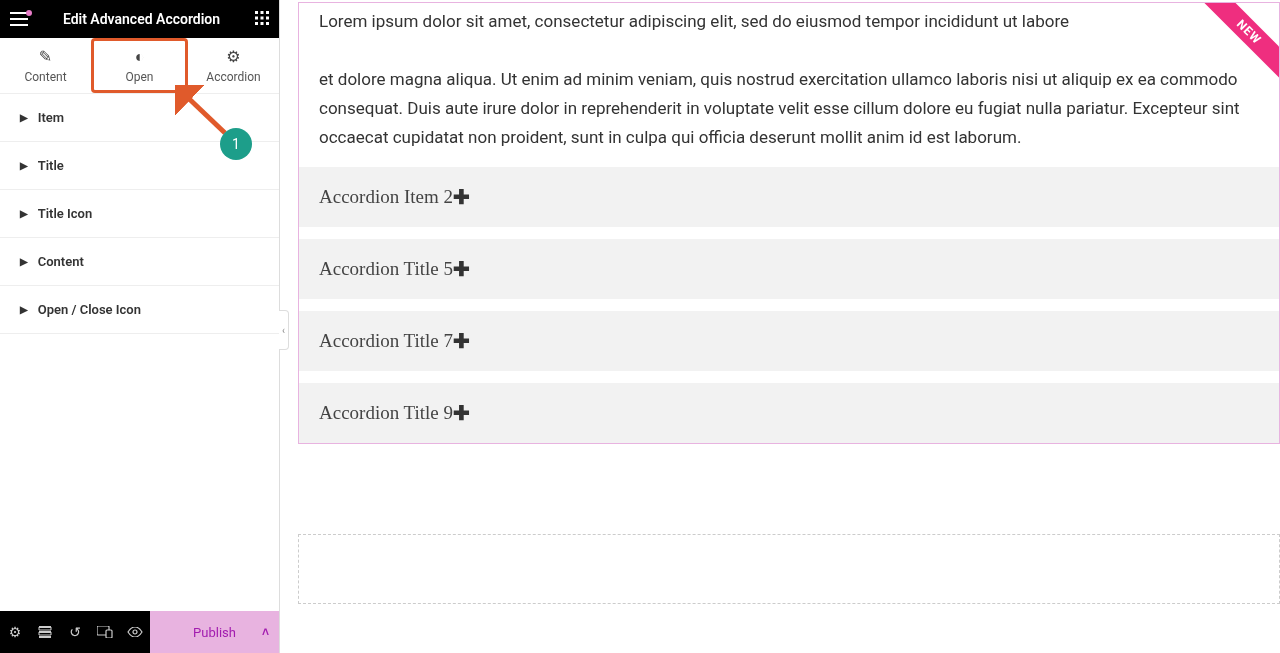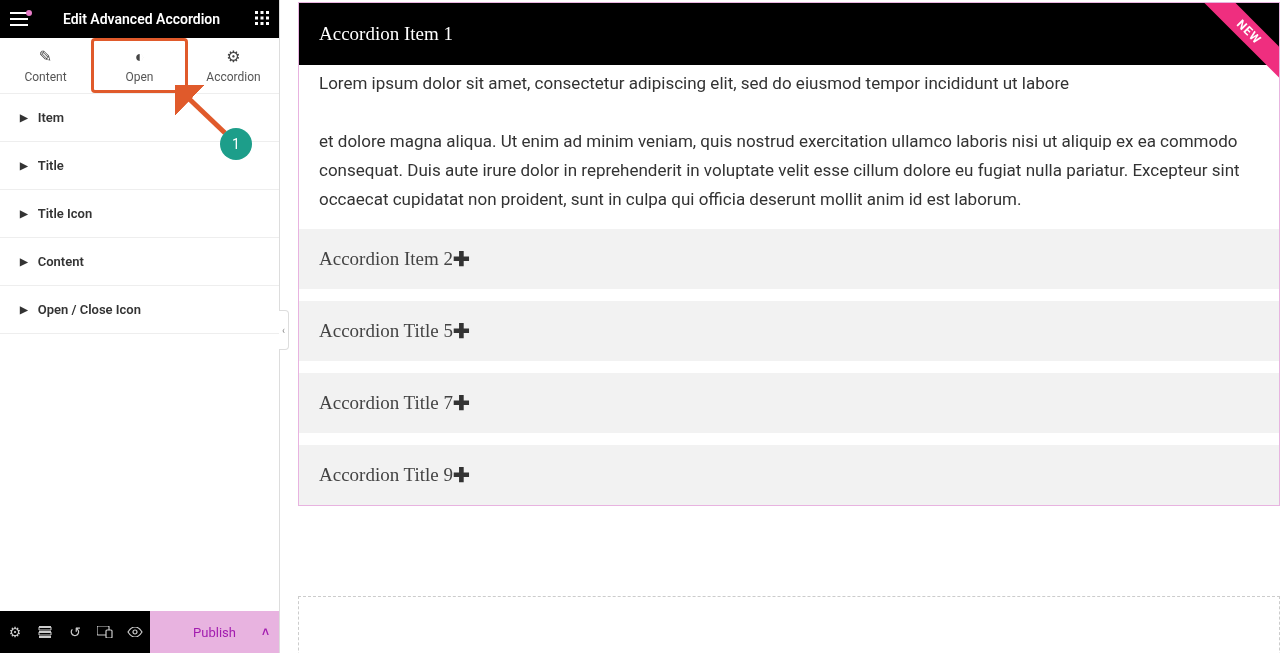--- a/index.html
+++ b/index.html
@@ -145,24 +145,20 @@
 <div class="annotation-circle">
     <span>1</span>
   </div>
 
 <div class="preview">
   <div class="widget-wrap">
     <div class="new-ribbon">
         <div class="band">NEW</div>
       </div>
 
-    <div class="acc-title-active">
-      <span>Accordion Item 1</span>
-      <span style="font-size:22px;font-weight:700;">−</span>
-    </div>
     <div class="acc-content">
       <p>Lorem ipsum dolor sit amet, consectetur adipiscing elit, sed do eiusmod tempor incididunt ut labore</p>
       <br>
       <p>et dolore magna aliqua. Ut enim ad minim veniam, quis nostrud exercitation ullamco laboris nisi ut aliquip ex ea commodo consequat. Duis aute irure dolor in reprehenderit in voluptate velit esse cillum dolore eu fugiat nulla pariatur. Excepteur sint occaecat cupidatat non proident, sunt in culpa qui officia deserunt mollit anim id est laborum.</p>
     </div>
 
     <div class="acc-title">
       <span>Accordion Item 2</span>
       <span class="plus">✚</span>
     </div>

